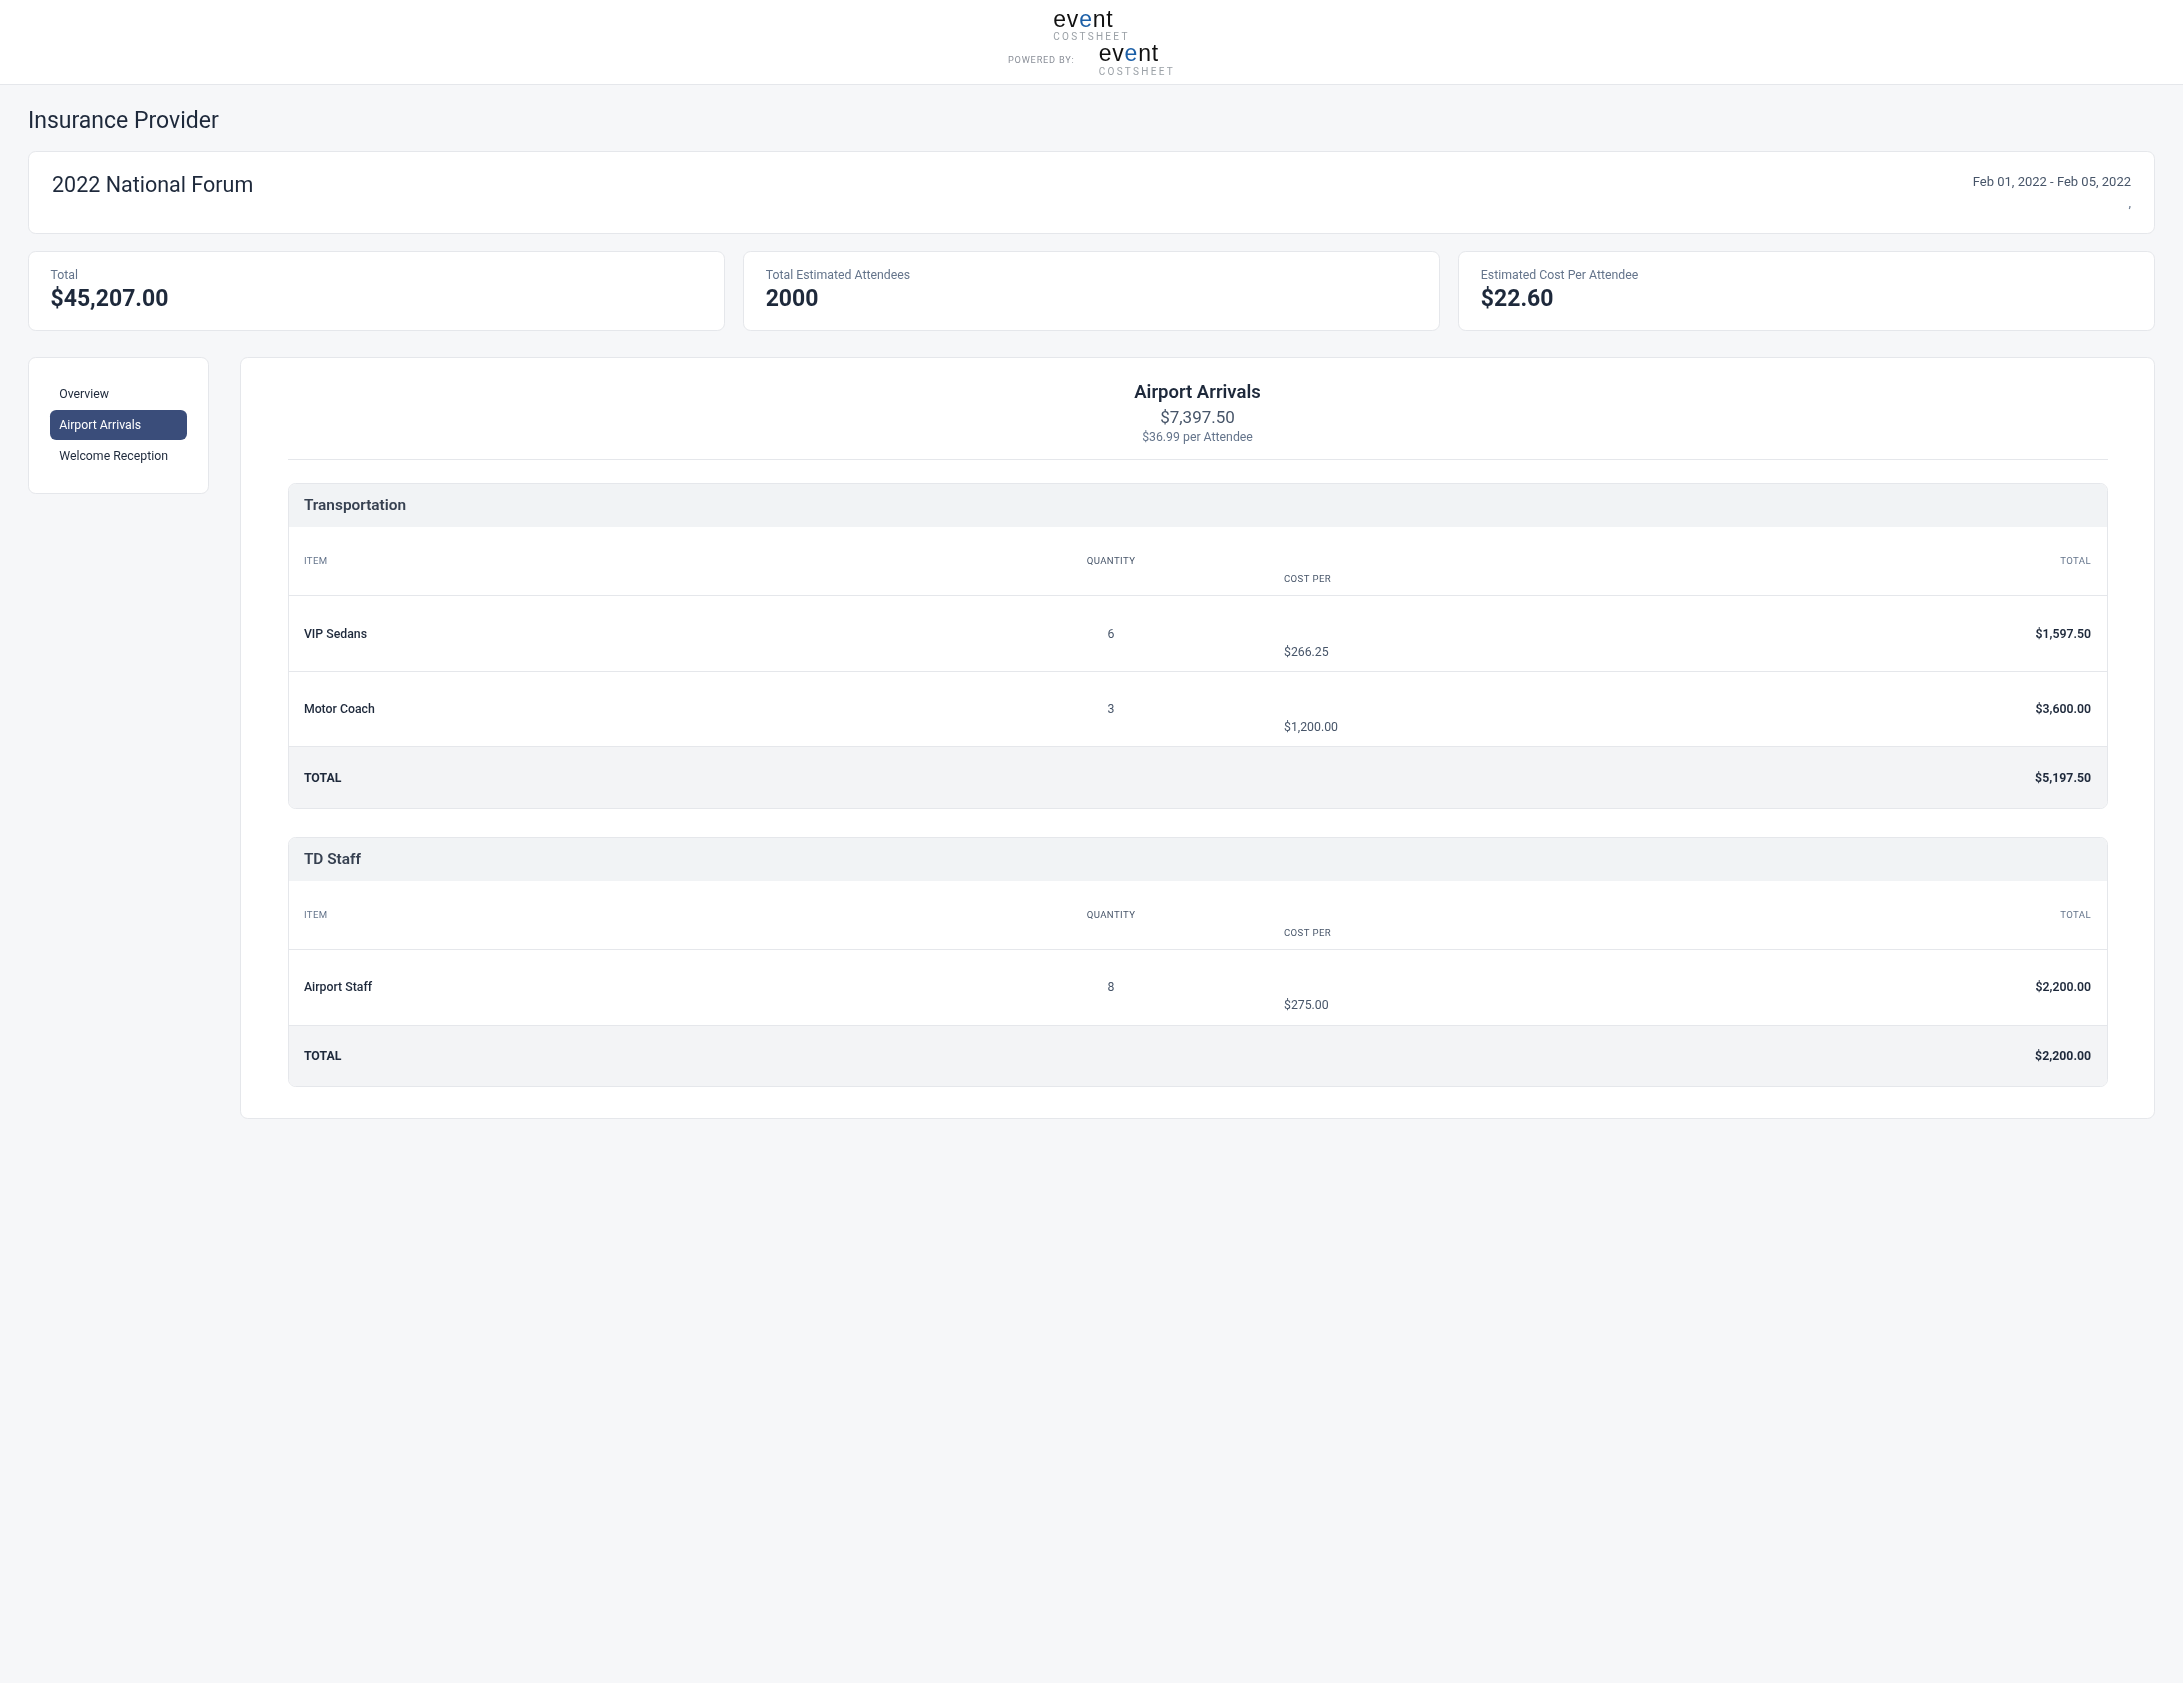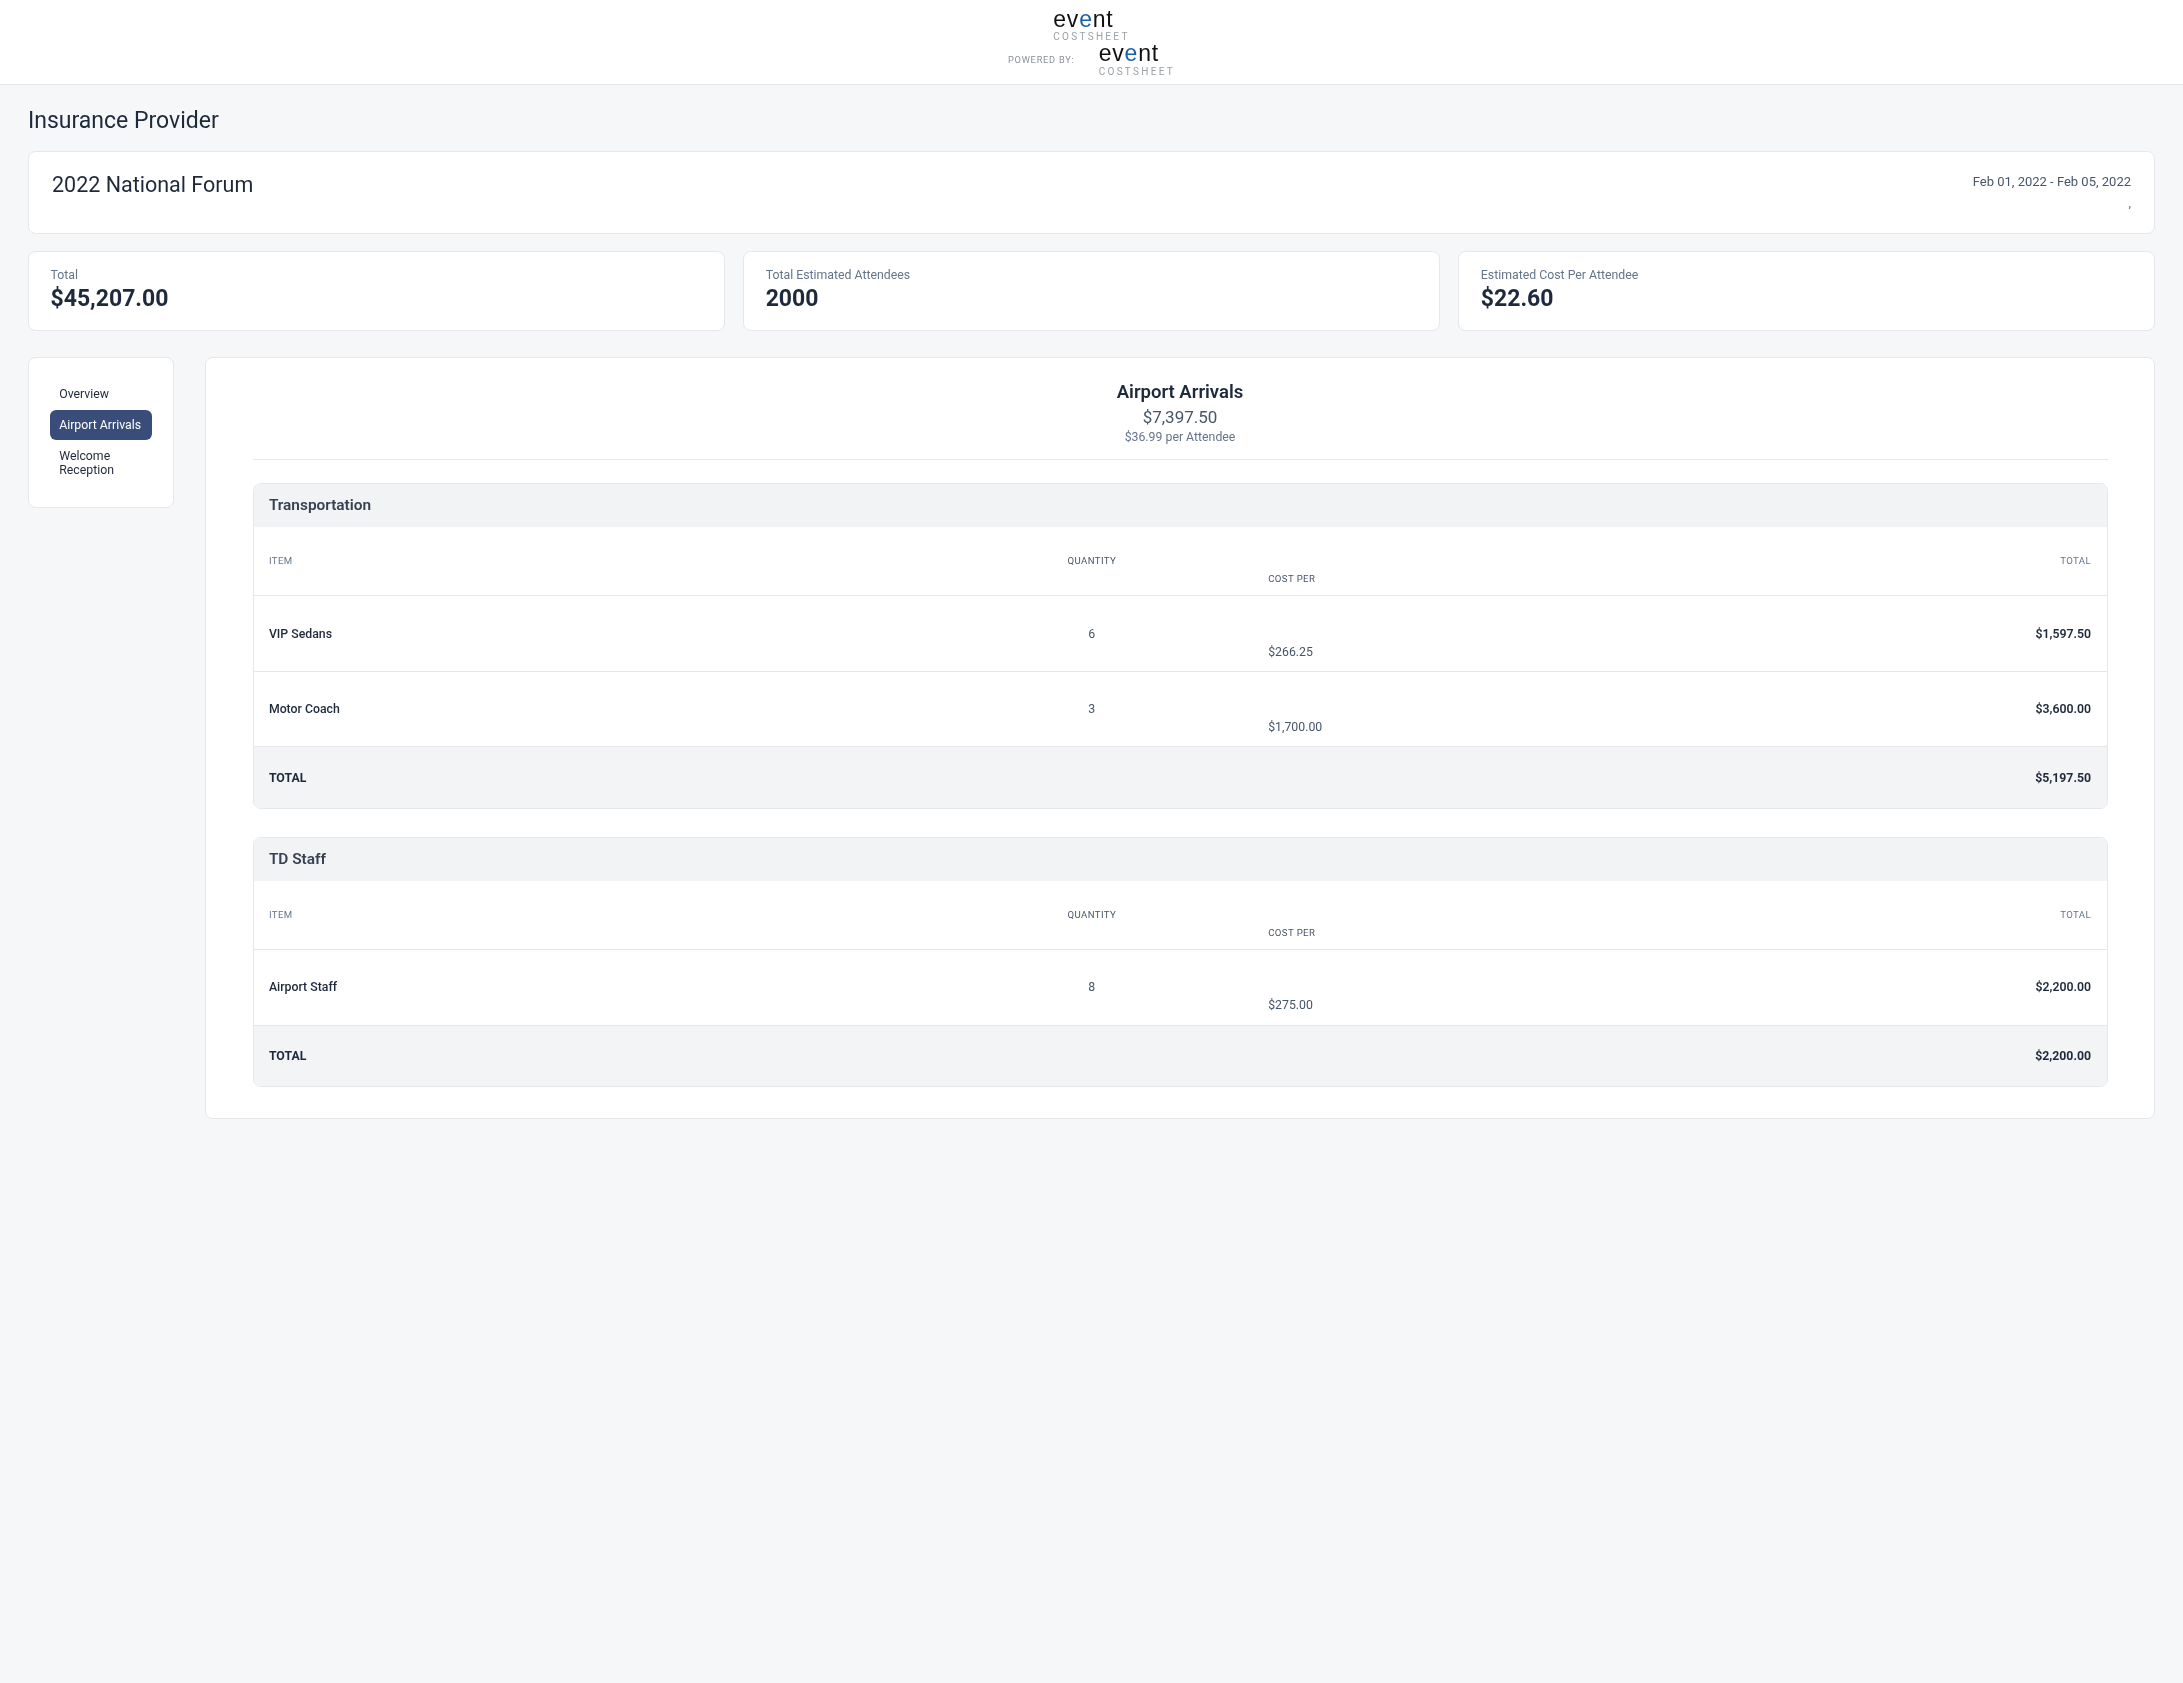--- a/index.html
+++ b/index.html
@@ -128,21 +128,21 @@
   }
 
   
   .main {
     display: flex;
     gap: 31px;
     margin-top: 26px;
     align-items: flex-start;
   }
   .sidebar {
-    width: 146px;
+    width: 181px;
     padding: 21px;
   }
   .side-item {
     padding: 7.7px 9.2px;
     border-radius: 6.2px;
     font-size: 12.3px;
     color: var(--text-dark);
     cursor: pointer;
     margin-bottom: 1.5px;
   }
@@ -300,21 +300,21 @@
         </div>
         <div class="grid row">
           <div class="c1">VIP Sedans</div>
           <div class="c2">6</div>
           <div class="c3">$266.25</div>
           <div class="c4">$1,597.50</div>
         </div>
         <div class="grid row">
           <div class="c1">Motor Coach</div>
           <div class="c2">3</div>
-          <div class="c3">$1,700.00</div>
+          <div class="c3">$1,200.00</div>
           <div class="c4">$3,600.00</div>
         </div>
         <div class="grid total">
           <div class="c1">TOTAL</div>
           <div class="c2"></div>
           <div class="c3"></div>
           <div class="c4">$5,197.50</div>
         </div>
       </div>
 

